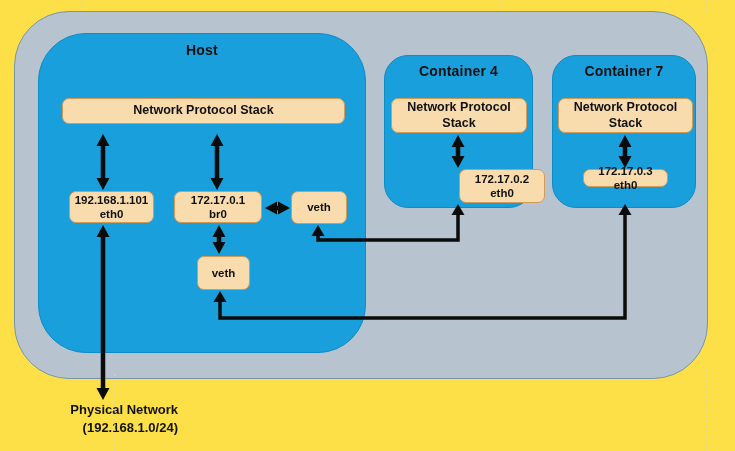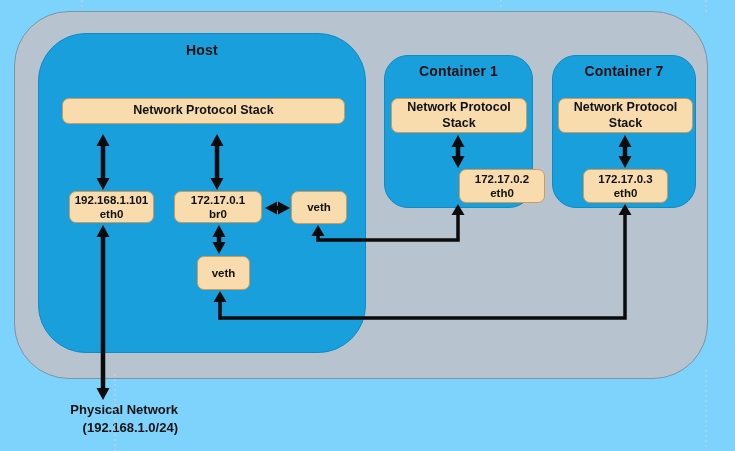--- a/index.html
+++ b/index.html
@@ -1,17 +1,17 @@
 <!DOCTYPE html>
 <html><head>
 <meta charset="utf-8">
 <style>
   html,body{margin:0;padding:0;background:#ffffff;}
   #stage{
-    position:relative;width:735px;height:451px;background:#7dd3fc;overflow:hidden;
+    position:relative;width:735px;height:451px;background:#fde047;overflow:hidden;
     font-family:"Liberation Sans","DejaVu Sans",sans-serif;color:#111;
   }
   .abs{position:absolute;}
   .outer{
     left:14px;top:11px;width:694px;height:368px;border-radius:55px;
     background:#b7c3ce;border:1.5px solid #7b95a5;box-sizing:border-box;
   }
   .bluebox{
     background:#199fdb;border:1.5px solid #0d8cc6;box-sizing:border-box;
   }
@@ -42,21 +42,21 @@
 
 <div id="stage">
 
   <div class="abs outer"></div>
 
   <div class="abs bluebox host">
     <div class="abs title" style="left:0;top:8px;width:100%;">Host</div>
   </div>
 
   <div class="abs bluebox cont1">
-    <div class="abs title" style="left:0;top:7px;width:100%;">Container 1</div>
+    <div class="abs title" style="left:0;top:7px;width:100%;">Container 4</div>
   </div>
 
   <div class="abs bluebox cont2">
     <div class="abs title" style="left:0;top:7px;width:100%;">Container 7</div>
   </div>
 
   <div class="abs tan fs12" style="left:62px;top:98px;width:283px;height:26px;">
     <span>Network Protocol Stack</span>
   </div>
 
@@ -84,21 +84,21 @@
   </div>
   <div class="abs tan fs11" style="left:416px;top:169px;width:86px;height:34px;margin-left:43px;">
     <span>172.17.0.2</span>
     <span>eth0</span>
   </div>
 
   <div class="abs tan fs12" style="left:558px;top:98px;width:135px;height:35px;">
     <span>Network Protocol</span>
     <span>Stack</span>
   </div>
-  <div class="abs tan fs11" style="left:583px;top:169px;width:85px;height:34px;">
+  <div class="abs tan fs11" style="left:583px;top:169px;width:85px;height:18px;">
     <span>172.17.0.3</span>
     <span>eth0</span>
   </div>
 
   <div class="abs phys">
     <div>Physical Network</div>
     <div>(192.168.1.0/24)</div>
   </div>
 
   <svg class="overlay" width="735" height="451" viewBox="0 0 735 451">

